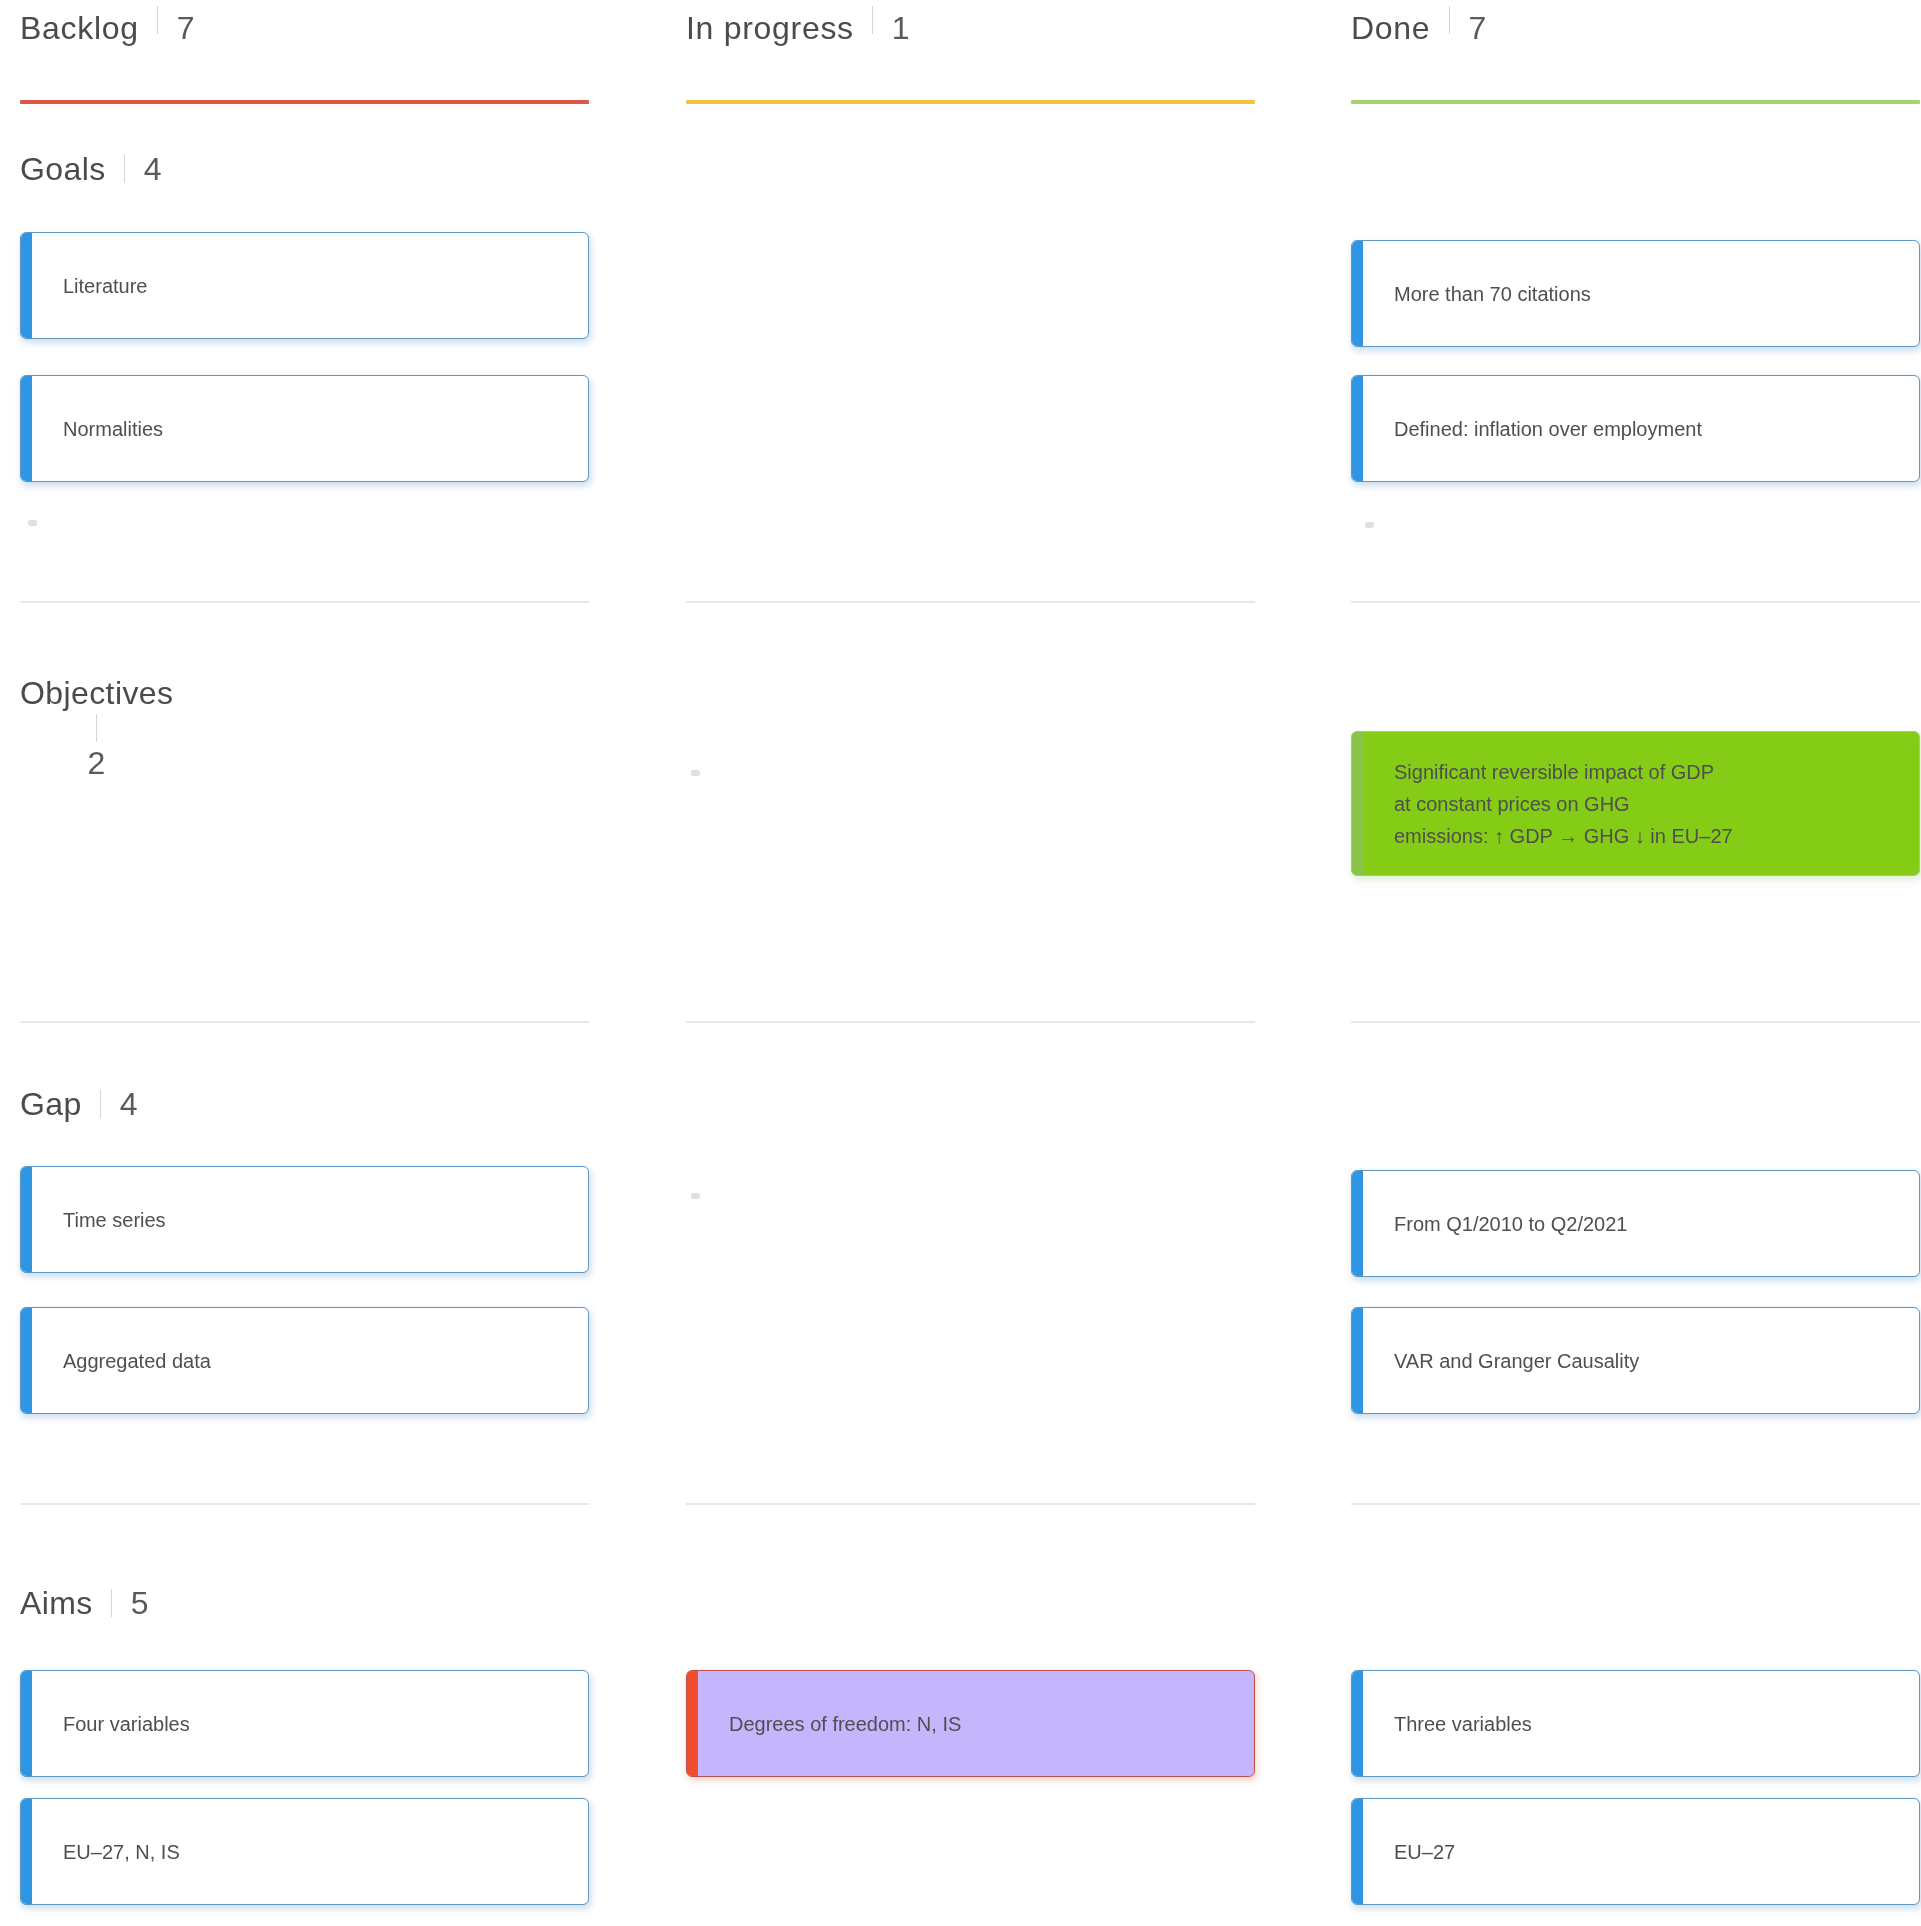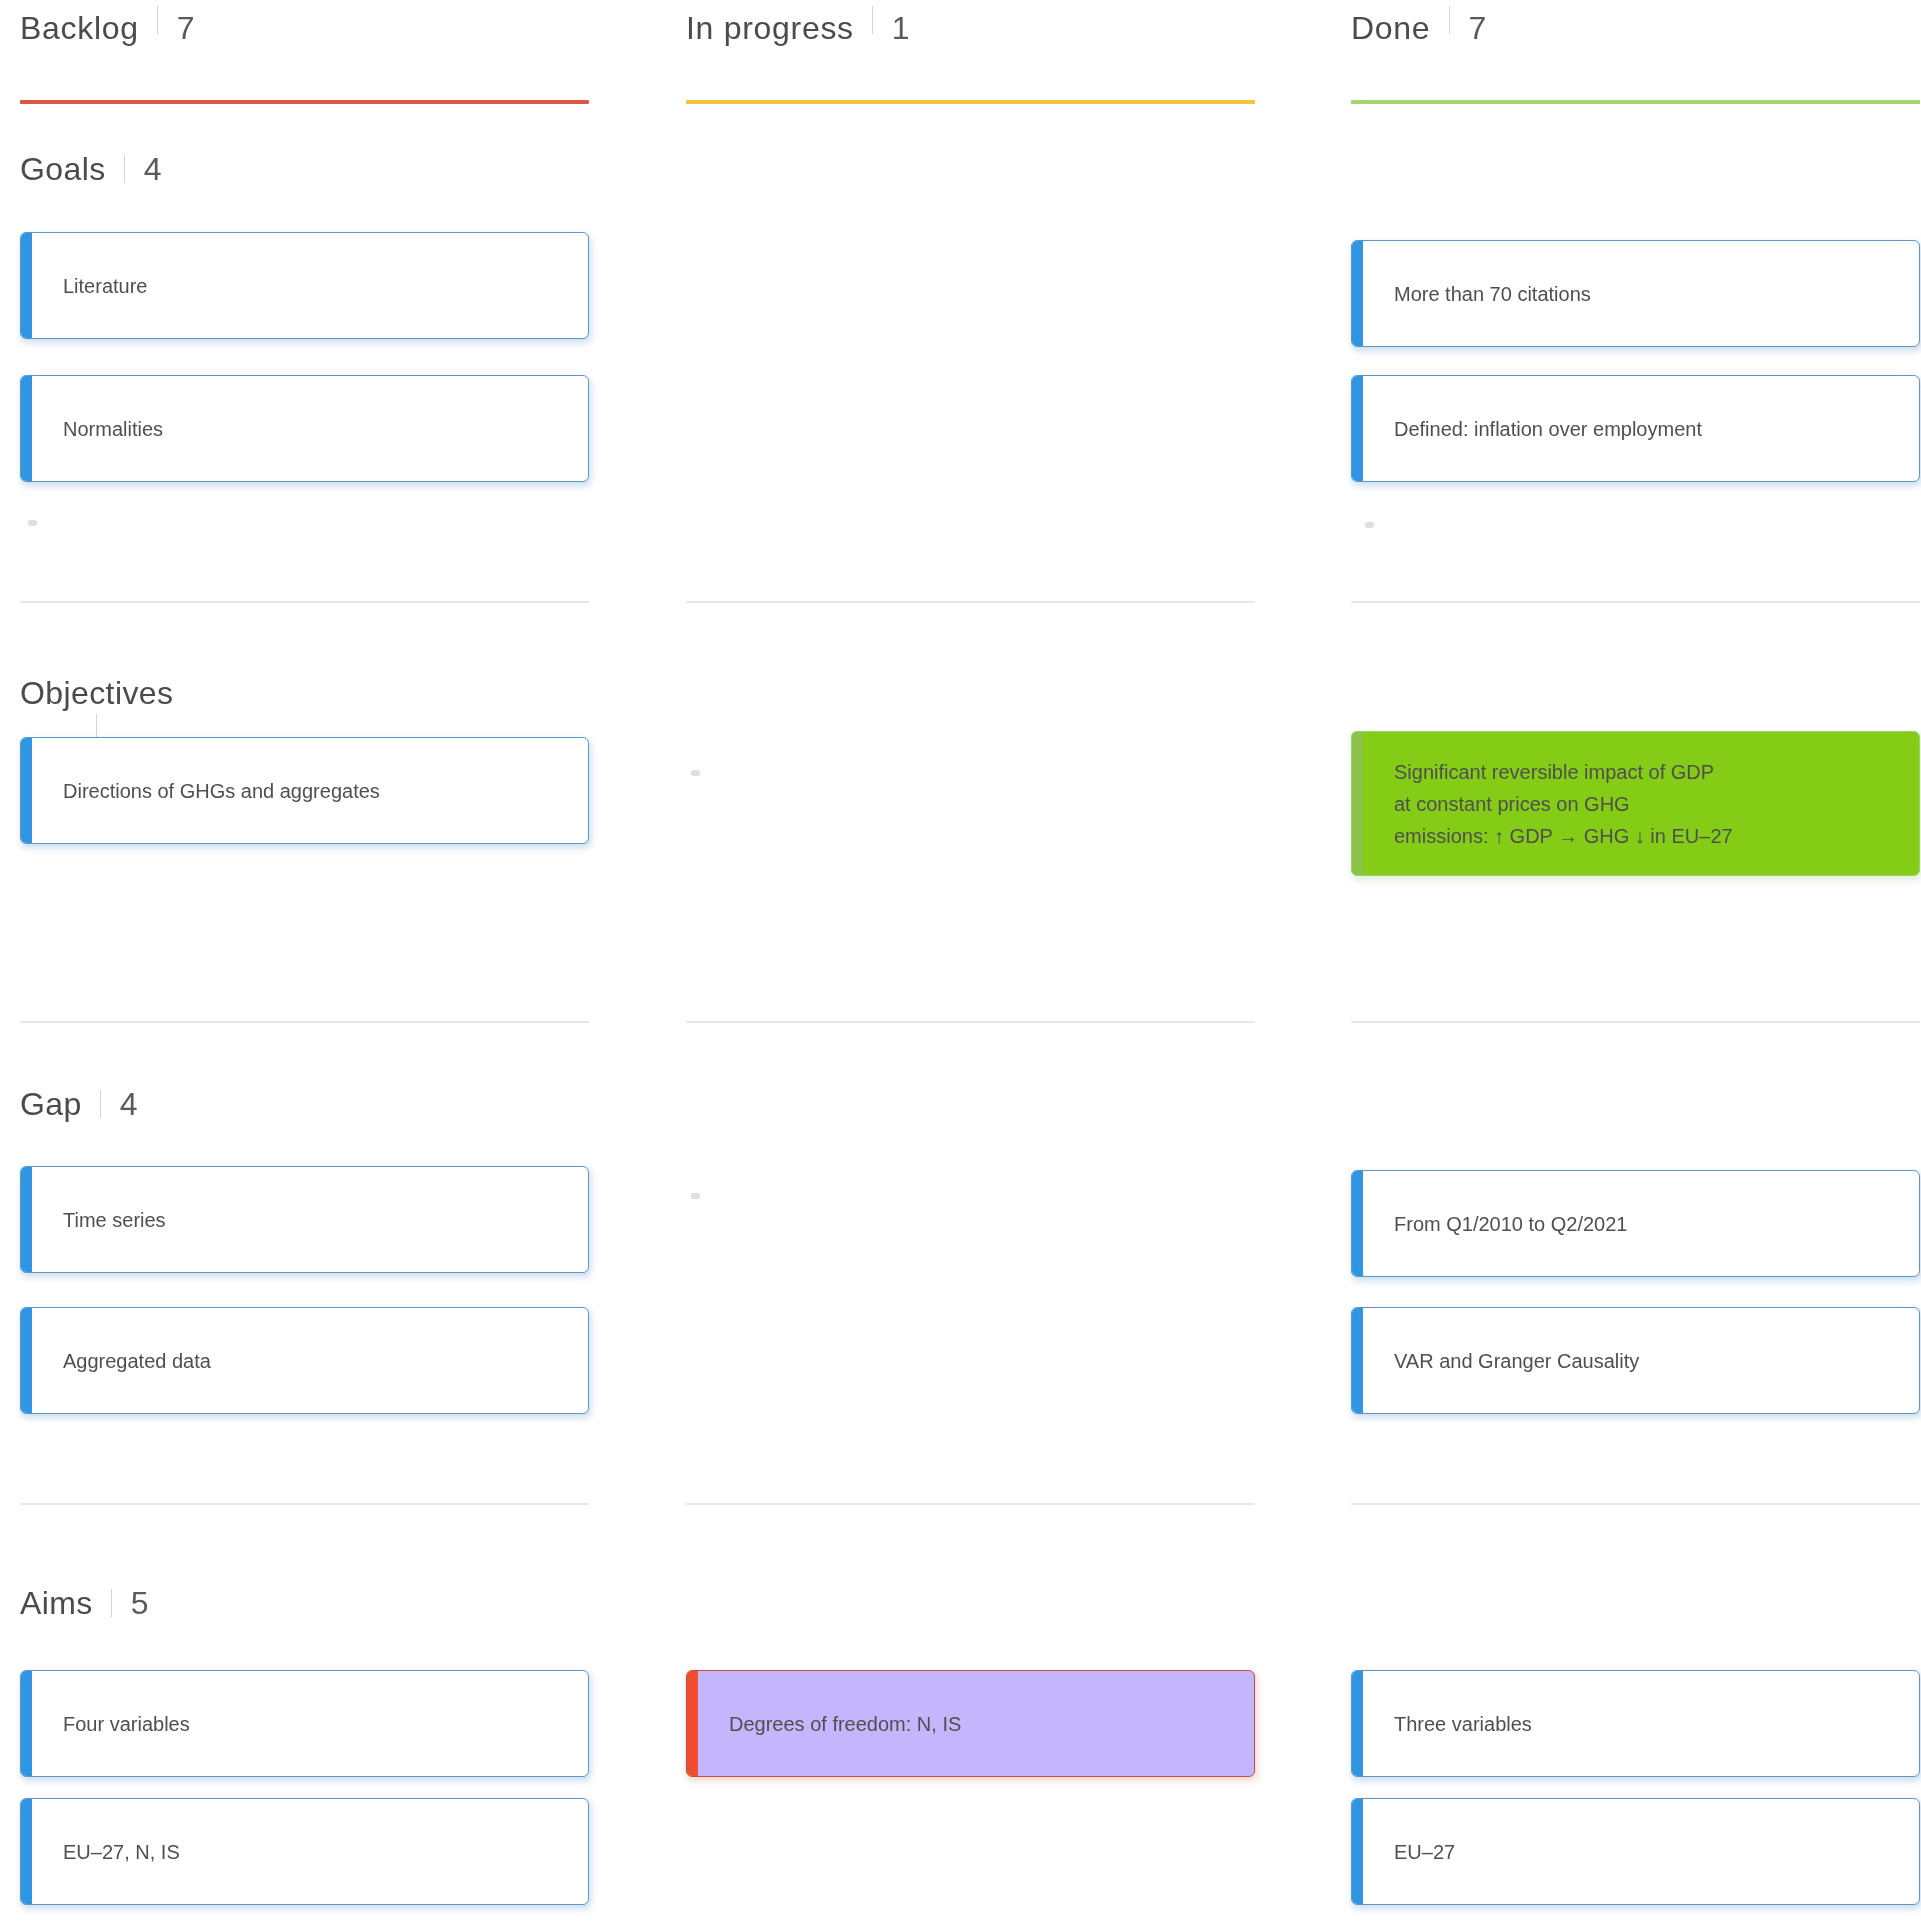--- a/index.html
+++ b/index.html
@@ -73,23 +73,20 @@
   </div>
   <div class="ghost-dot" style="top:520px;left:8px;"></div>
   <div class="separator" style="top:601px;"></div>
 
   <div class="lane-header" style="top:672px;flex-direction:column;">
     <span>Objectives</span>
     <span class="divider"></span>
     <span class="count">2</span>
   </div>
 
-  <div class="card" style="top:737px;">
-    <span class="card-text">Directions of GHGs and aggregates</span>
-  </div>
   <div class="separator" style="top:1021px;"></div>
 
   <div class="lane-header" style="top:1083px;">
     <span>Gap</span>
     <span class="divider"></span>
     <span class="count">4</span>
   </div>
 
   <div class="card" style="top:1166px;">
     <span class="card-text">Time series</span>

